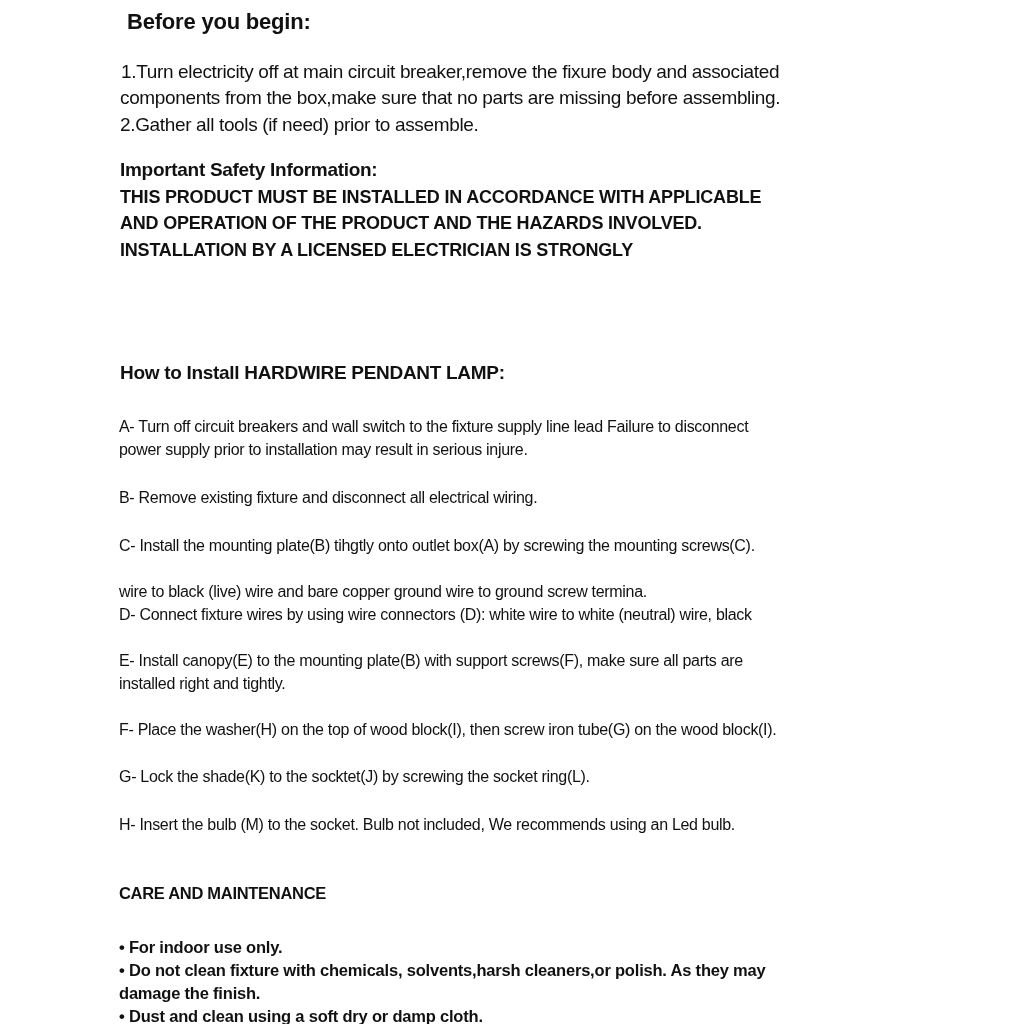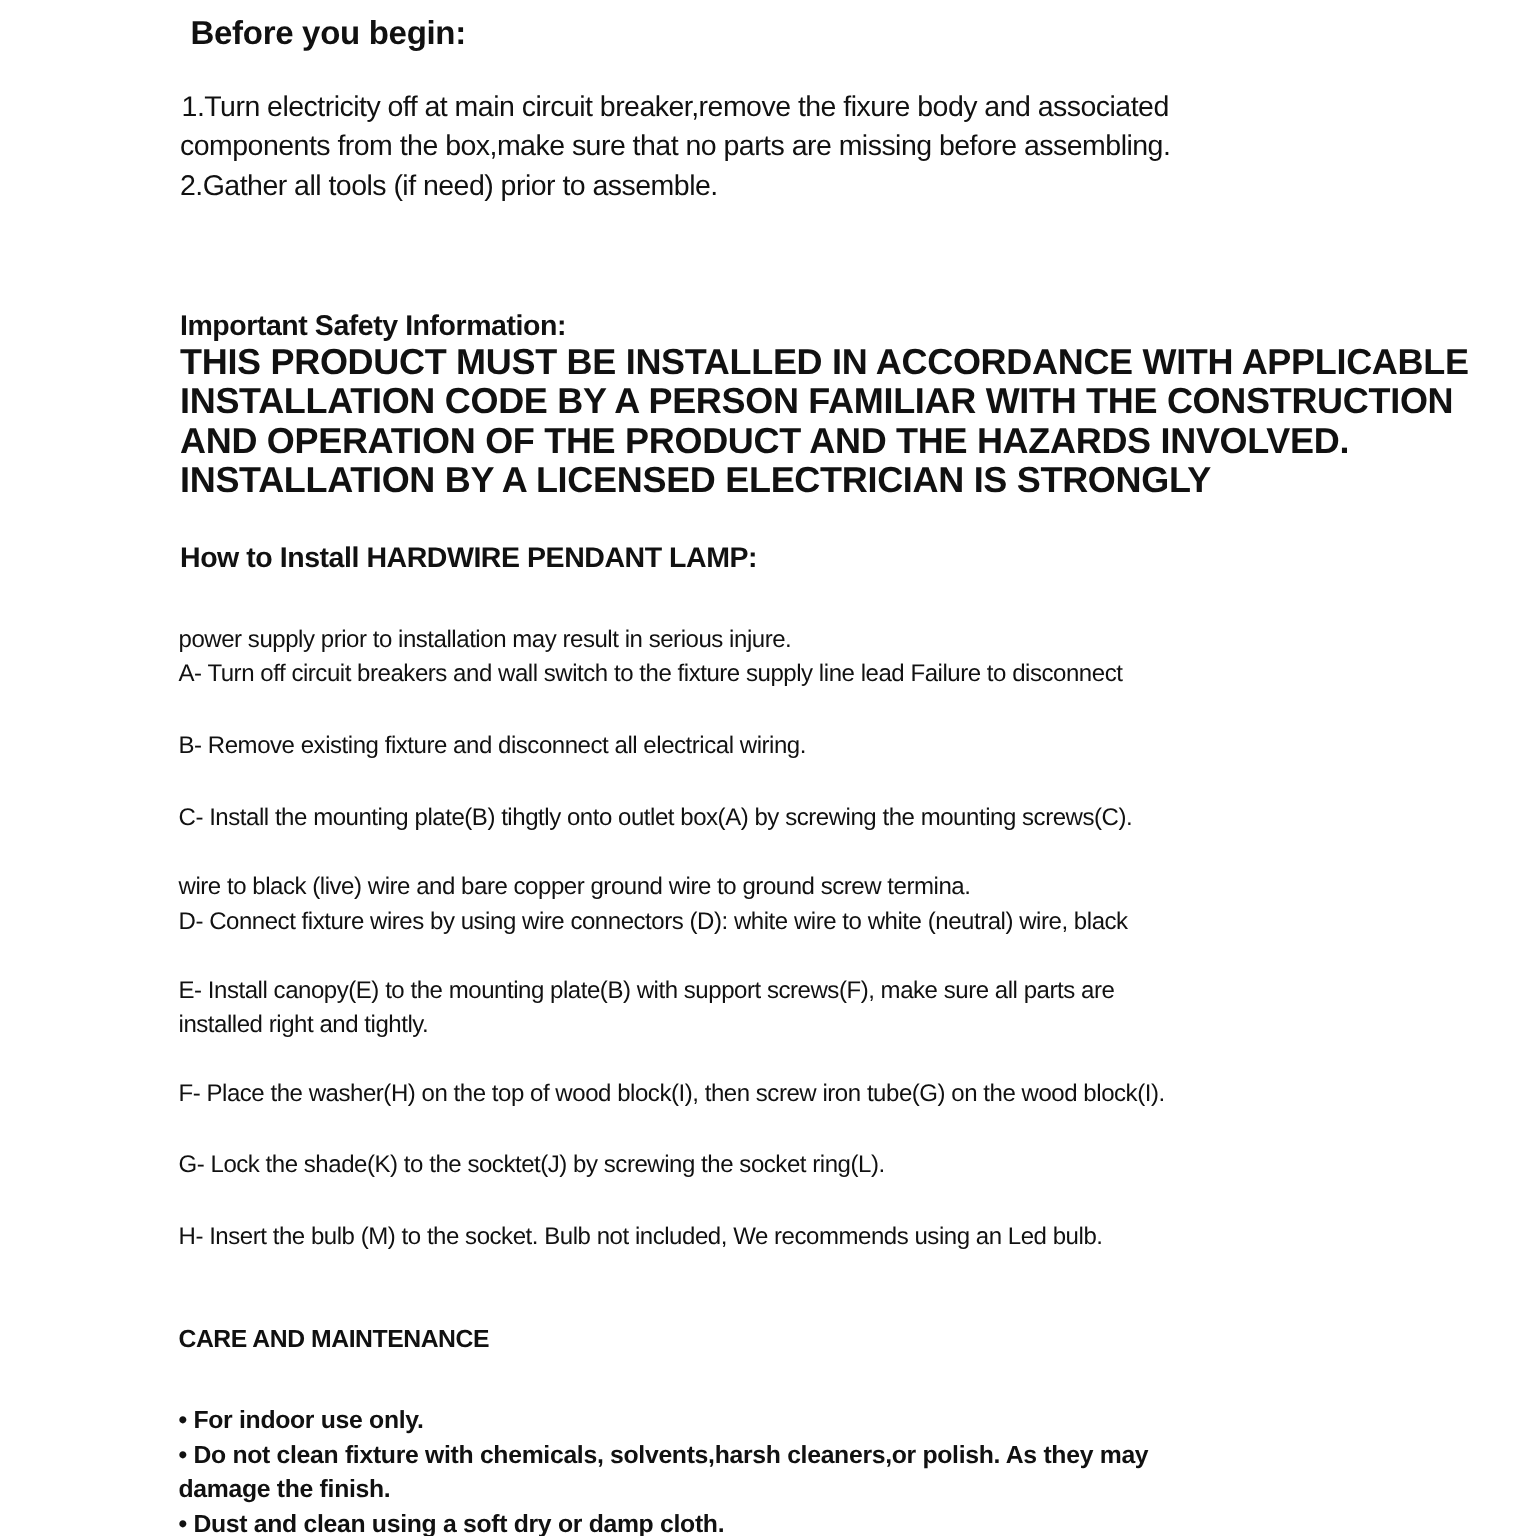--- a/index.html
+++ b/index.html
@@ -3,22 +3,22 @@
 <meta charset="utf-8">
 <style>
   html, body { margin: 0; padding: 0; background: #ffffff; }
   body {
     width: 1024px; height: 1024px; overflow: hidden; position: relative;
     font-family: "Liberation Sans", sans-serif; color: #111111;
   }
   .abs { position: absolute; white-space: nowrap; }
   .title { left: 127px; top: 9px; font-size: 22px; font-weight: bold; letter-spacing: -0.2px; }
   .intro { left: 120px; font-size: 19px; line-height: 26px; letter-spacing: -0.35px; }
-  .safety-head { left: 120px; top: 159px; font-size: 19px; font-weight: bold; letter-spacing: -0.3px; margin-top: 48px; }
-  .safety-body { left: 120px; top: 184px; font-size: 24px; font-weight: bold; line-height: 26.3px; letter-spacing: -0.2px; margin-top: 45px; }
+  .safety-head { left: 120px; top: 159px; font-size: 19px; font-weight: bold; letter-spacing: -0.3px; }
+  .safety-body { left: 120px; top: 184px; font-size: 18px; font-weight: bold; line-height: 26.3px; letter-spacing: -0.2px; }
   .install-head { left: 120px; top: 362px; font-size: 19px; font-weight: bold; letter-spacing: -0.3px; text-align: center; }
   .step { left: 119px; font-size: 16px; line-height: 23px; letter-spacing: -0.3px; }
   .care-head { left: 119px; top: 884px; font-size: 16.5px; font-weight: bold; letter-spacing: -0.3px; }
   .care { left: 119px; font-size: 16.5px; font-weight: bold; line-height: 23px; letter-spacing: -0.2px; }
 </style>
 </head>
 <body>
 
 <div>
 
@@ -26,30 +26,29 @@
 
   <div class="abs intro" style="top:59px;text-align:center;">
     <div>1.Turn electricity off at main circuit breaker,remove the fixure body and associated</div>
     <div>components from the box,make sure that no parts are missing before assembling.</div>
   </div>
   <div class="abs intro" style="top:112px;">2.Gather all tools (if need) prior to assemble.</div>
 
   <div class="abs safety-head">Important Safety Information:</div>
   <div class="abs safety-body">
     <div>THIS PRODUCT MUST BE INSTALLED IN ACCORDANCE WITH APPLICABLE</div>
-    <div>INSTALLATION CODE BY A PERSON FAMILIAR WITH THE CONSTRUCTION</div>
     <div>AND OPERATION OF THE PRODUCT AND THE HAZARDS INVOLVED.</div>
     <div>INSTALLATION BY A LICENSED ELECTRICIAN IS STRONGLY</div>
   </div>
 
   <div class="abs install-head">How to Install HARDWIRE PENDANT LAMP:</div>
 
   <div class="abs step" style="top:415px;">
+    <div>A- Turn off circuit breakers and wall switch to the fixture supply line lead Failure to disconnect</div>
     <div>power supply prior to installation may result in serious injure.</div>
-    <div>A- Turn off circuit breakers and wall switch to the fixture supply line lead Failure to disconnect</div>
   </div>
   <div class="abs step" style="top:486px;">B- Remove existing fixture and disconnect all electrical wiring.</div>
   <div class="abs step" style="top:534px;">C- Install the mounting plate(B) tihgtly onto outlet box(A) by screwing the mounting screws(C).</div>
   <div class="abs step" style="top:580px;">
     <div>wire to black (live) wire and bare copper ground wire to ground screw termina.</div>
     <div>D- Connect fixture wires by using wire connectors (D): white wire to white (neutral) wire, black</div>
   </div>
   <div class="abs step" style="top:649px;">
     <div>E- Install canopy(E) to the mounting plate(B) with support screws(F), make sure all parts are</div>
     <div>installed right and tightly.</div>

